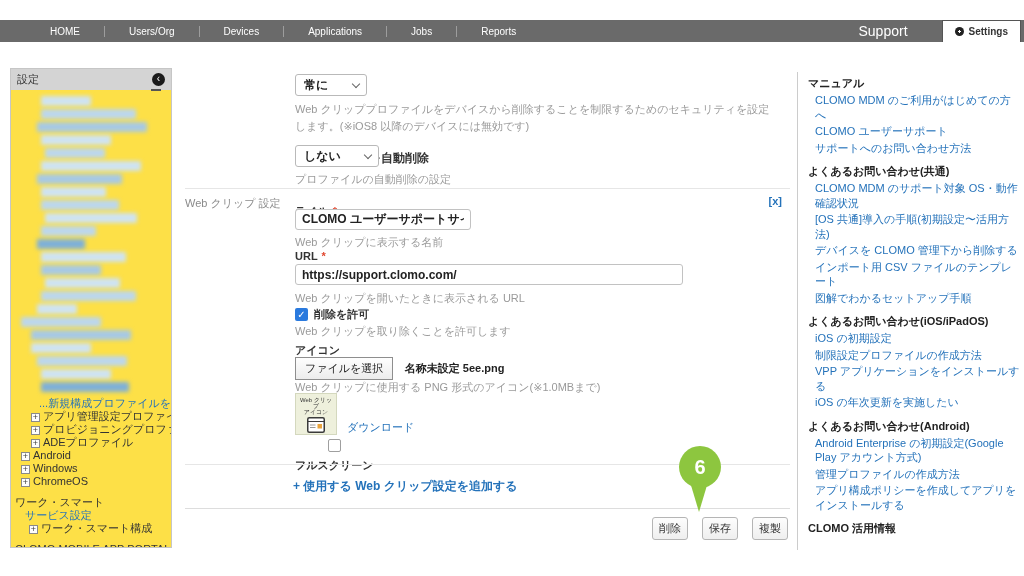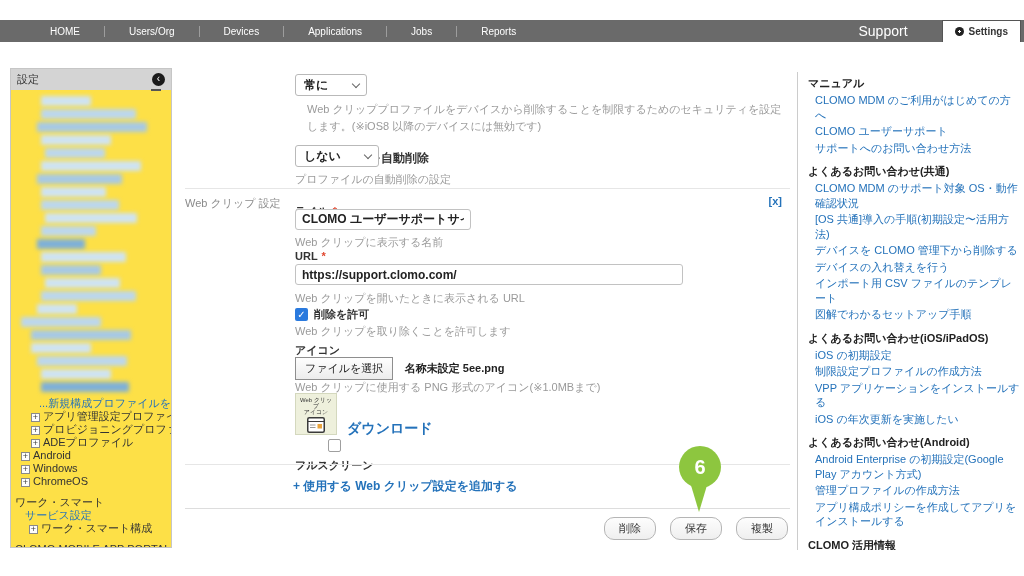--- a/index.html
+++ b/index.html
@@ -45,25 +45,25 @@
   .txt-input { border:1px solid #c2c2c2; border-radius:3px; height:21px; font-size:12px; font-weight:bold; color:#222; padding:0 6px; font-family:inherit; }
   .chk-row { display:flex; align-items:center; gap:6px; }
   .chk { width:13px; height:13px; border-radius:2px; cursor:pointer; }
   .chk.on { background:#2a7ade; color:#fff; font-size:10px; line-height:13px; text-align:center; }
   .chk.off { background:#fff; border:1px solid #9f9f9f; }
   .file-btn { display:inline-block; border:1px solid #8e8e8e; border-radius:0; background:linear-gradient(#fefefe,#ececec); font-size:11px; color:#222; padding:3px 9px; cursor:pointer; }
   .file-name { font-size:11px; font-weight:bold; color:#222; margin-left:7px; }
   .icon-box { width:42px; height:42px; background:#eef0dc; border:1px solid #d4d8be; display:flex; flex-direction:column; align-items:center; justify-content:center; gap:1px; }
   .icon-box .cap { font-size:7px; color:#333; line-height:7px; text-align:center; transform:scale(.85); }
   .link { color:#2472ba; cursor:pointer; }
-  .dl-link { font-size:14px; font-weight:bold; }
+  .dl-link { font-size:11px; font-weight:normal; }
   .add-link { font-size:12px; font-weight:bold; }
   .remove-x { font-size:11px; font-weight:bold; }
   .btn-row { display:flex; gap:14px; }
-  .btn { width:52px; height:23px; border:1px solid #b5b5b5; border-radius:10px; background:linear-gradient(#fdfdfd,#efefef); font-size:11px; color:#333; text-align:center; line-height:21px; cursor:pointer; }
+  .btn { width:36px; height:23px; border:1px solid #b5b5b5; border-radius:3px; background:linear-gradient(#fdfdfd,#efefef); font-size:11px; color:#333; text-align:center; line-height:21px; cursor:pointer; }
   .balloon-circle { width:42px; height:42px; border-radius:50%; background:#8dc63f; color:#fff; font-size:20px; font-weight:bold; text-align:center; line-height:42px; z-index:5; }
   .balloon-tail { width:0; height:0; border-left:9px solid transparent; border-right:9px solid transparent; border-top:30px solid #8dc63f; z-index:4; }
 
   
   .helppanel { position:absolute; left:797px; top:72px; width:227px; height:478px; border-left:1px solid #ccc; padding:4px 2px 0 10px; overflow:hidden; }
   .hp-title { font-weight:bold; font-size:11px; color:#222; margin:9px 0 3px; line-height:14px; }
   .hp-section:first-child .hp-title { margin-top:0; }
   .hp-link { color:#2472ba; font-size:11px; line-height:14.5px; padding-left:7px; margin-bottom:2px; cursor:pointer; }
 </style>
 </head>
@@ -140,21 +140,21 @@
       </div>
   </div>
   <div class="sb-collapse-mark" style="left:151px; top:89px; position:absolute;"></div>
 
   <div class="form">
 
     <div class="sel abs" style="left:110px; top:6px; width:72px;">
       <span>常に</span>
       <span class="chev"></span>
     </div>
-    <div class="help abs" style="left:110px; top:33px; width:480px;margin-left:12px;">Web クリッププロファイルをデバイスから削除することを制限するためのセキュリティを設定します。(※iOS8 以降のデバイスには無効です)</div>
+    <div class="help abs" style="left:110px; top:33px; width:480px;">Web クリッププロファイルをデバイスから削除することを制限するためのセキュリティを設定します。(※iOS8 以降のデバイスには無効です)</div>
 
     <div class="flabel abs" style="left:110px; top:62px;margin-top:20px;">プロファイルを自動削除</div>
     <div class="sel abs" style="left:110px; top:77px; width:84px;">
       <span>しない</span>
       <span class="chev"></span>
     </div>
     <div class="help abs" style="left:110px; top:103px;">プロファイルの自動削除の設定</div>
 
     <div class="divider abs" style="top:120px;"></div>
 
@@ -227,21 +227,20 @@
         <div class="hp-title">マニュアル</div>
         <div class="hp-link">CLOMO MDM のご利用がはじめての方へ</div>
         <div class="hp-link">CLOMO ユーザーサポート</div>
         <div class="hp-link">サポートへのお問い合わせ方法</div>
       </div>
       <div class="hp-section">
         <div class="hp-title">よくあるお問い合わせ(共通)</div>
         <div class="hp-link">CLOMO MDM のサポート対象 OS・動作確認状況</div>
         <div class="hp-link">[OS 共通]導入の手順(初期設定〜活用方法)</div>
         <div class="hp-link">デバイスを CLOMO 管理下から削除する</div>
-        <div class="hp-link">デバイスの入れ替えを行う</div>
         <div class="hp-link">インポート用 CSV ファイルのテンプレート</div>
         <div class="hp-link">図解でわかるセットアップ手順</div>
       </div>
       <div class="hp-section">
         <div class="hp-title">よくあるお問い合わせ(iOS/iPadOS)</div>
         <div class="hp-link">iOS の初期設定</div>
         <div class="hp-link">制限設定プロファイルの作成方法</div>
         <div class="hp-link">VPP アプリケーションをインストールする</div>
         <div class="hp-link">iOS の年次更新を実施したい</div>
       </div>

